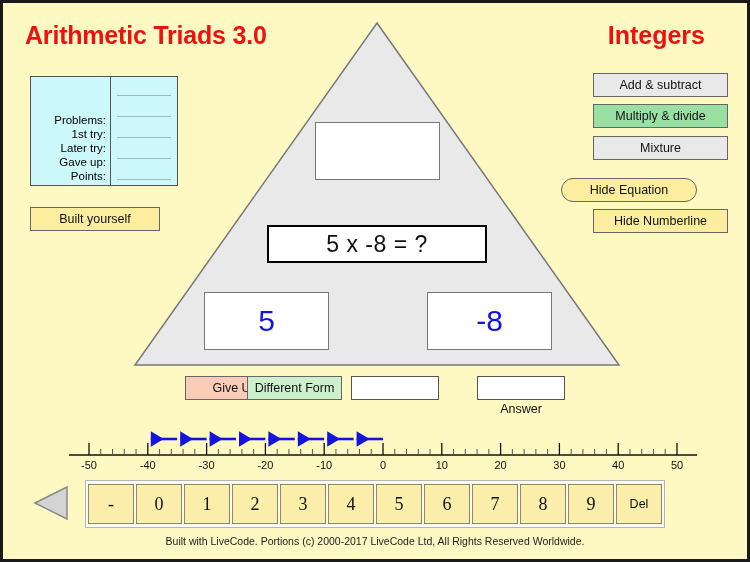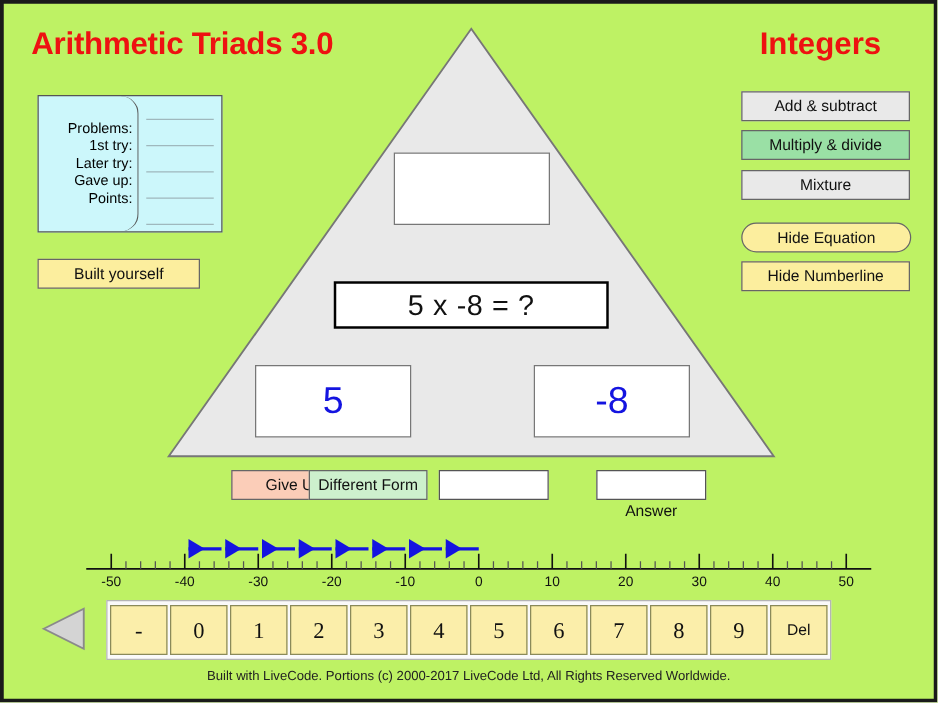--- a/index.html
+++ b/index.html
@@ -4,21 +4,21 @@
 <style>
   html, body {
     margin: 0;
     padding: 0;
     background: #ffffff;
   }
   #app {
     position: relative;
     width: 750px;
     height: 562px;
-    background: #bef264;
+    background: #fef9c3;
     overflow: hidden;
     font-family: "Liberation Sans", sans-serif;
     border: 3px solid #1a1a1a;
     box-sizing: border-box;
   }
 
   
   .title-left {
     position: absolute;
     left: 22px;
@@ -50,23 +50,22 @@
     border: 1px solid #555;
     box-sizing: border-box;
     display: flex;
   }
   .stats-labels {
     width: 80px;
     border-right: 1px solid #555;
     box-sizing: border-box;
     display: flex;
     flex-direction: column;
-    justify-content: center;
+    justify-content: flex-end;
     padding: 2px 0;
-    border-radius: 14px;
   }
   .stats-values {
     flex: 1;
     display: flex;
     flex-direction: column;
     justify-content: space-around;
     padding: 2px 0;
   }
   .stat-label {
     font-size: 11.5px;
@@ -107,21 +106,21 @@
   .btn-green  { background: #9ae0a5; }
   .btn-lightgreen { background: #cdf0cd; }
   .btn-salmon { background: #fbcdb8; }
 
   .btn-test   { left: 27px;  top: 204px; width: 130px; height: 24px; }
   .btn-help   { left: 27px;  top: 235px; width: 130px; height: 24px; }
 
   .btn-add    { left: 590px; top: 70px;  width: 135px; height: 24px; }
   .btn-mul    { left: 590px; top: 101px; width: 135px; height: 24px; }
   .btn-mix    { left: 590px; top: 133px; width: 135px; height: 24px; }
-  .btn-hideeq { left: 590px; top: 175px; width: 136px; height: 24px; border-radius: 12px; }
+  .btn-hideeq { left: 558px; top: 175px; width: 136px; height: 24px; border-radius: 12px; }
   .btn-hidenl { left: 590px; top: 206px; width: 135px; height: 24px; }
 
   .btn-giveup { left: 138px; top: 373px; width: 100px; height: 24px; margin-left: 44px; }
   .btn-diff   { left: 244px; top: 373px; width: 95px;  height: 24px; }
 
   
   .triangle {
     position: absolute;
     left: 130px;
     top: 18px;

